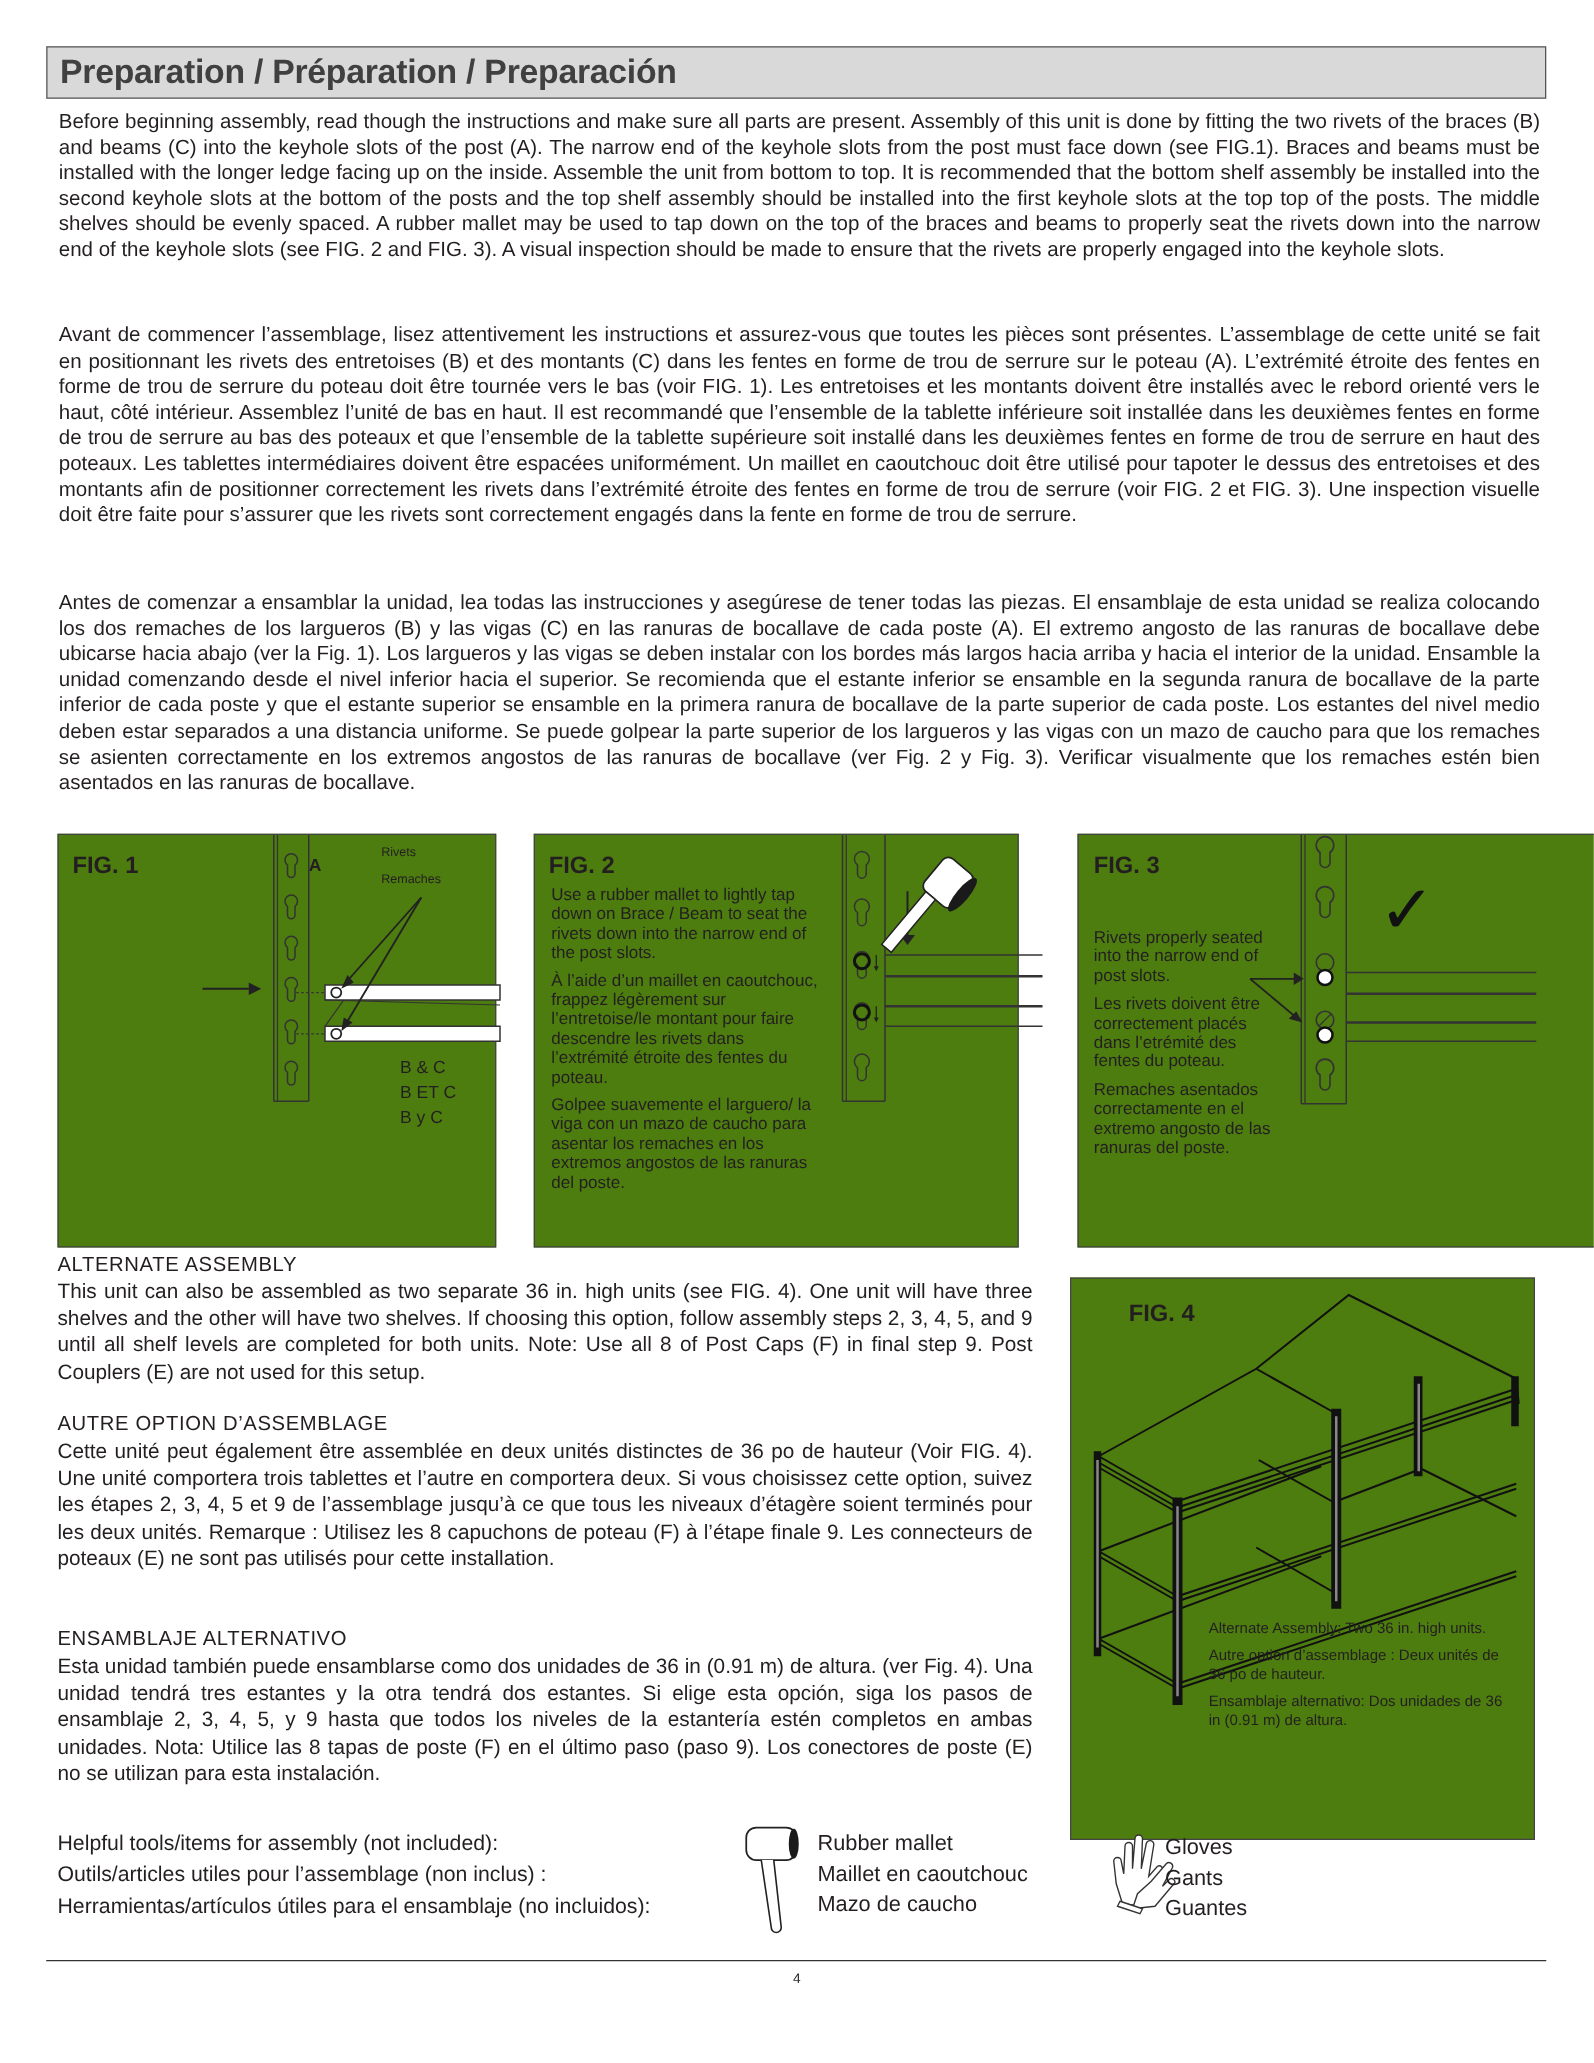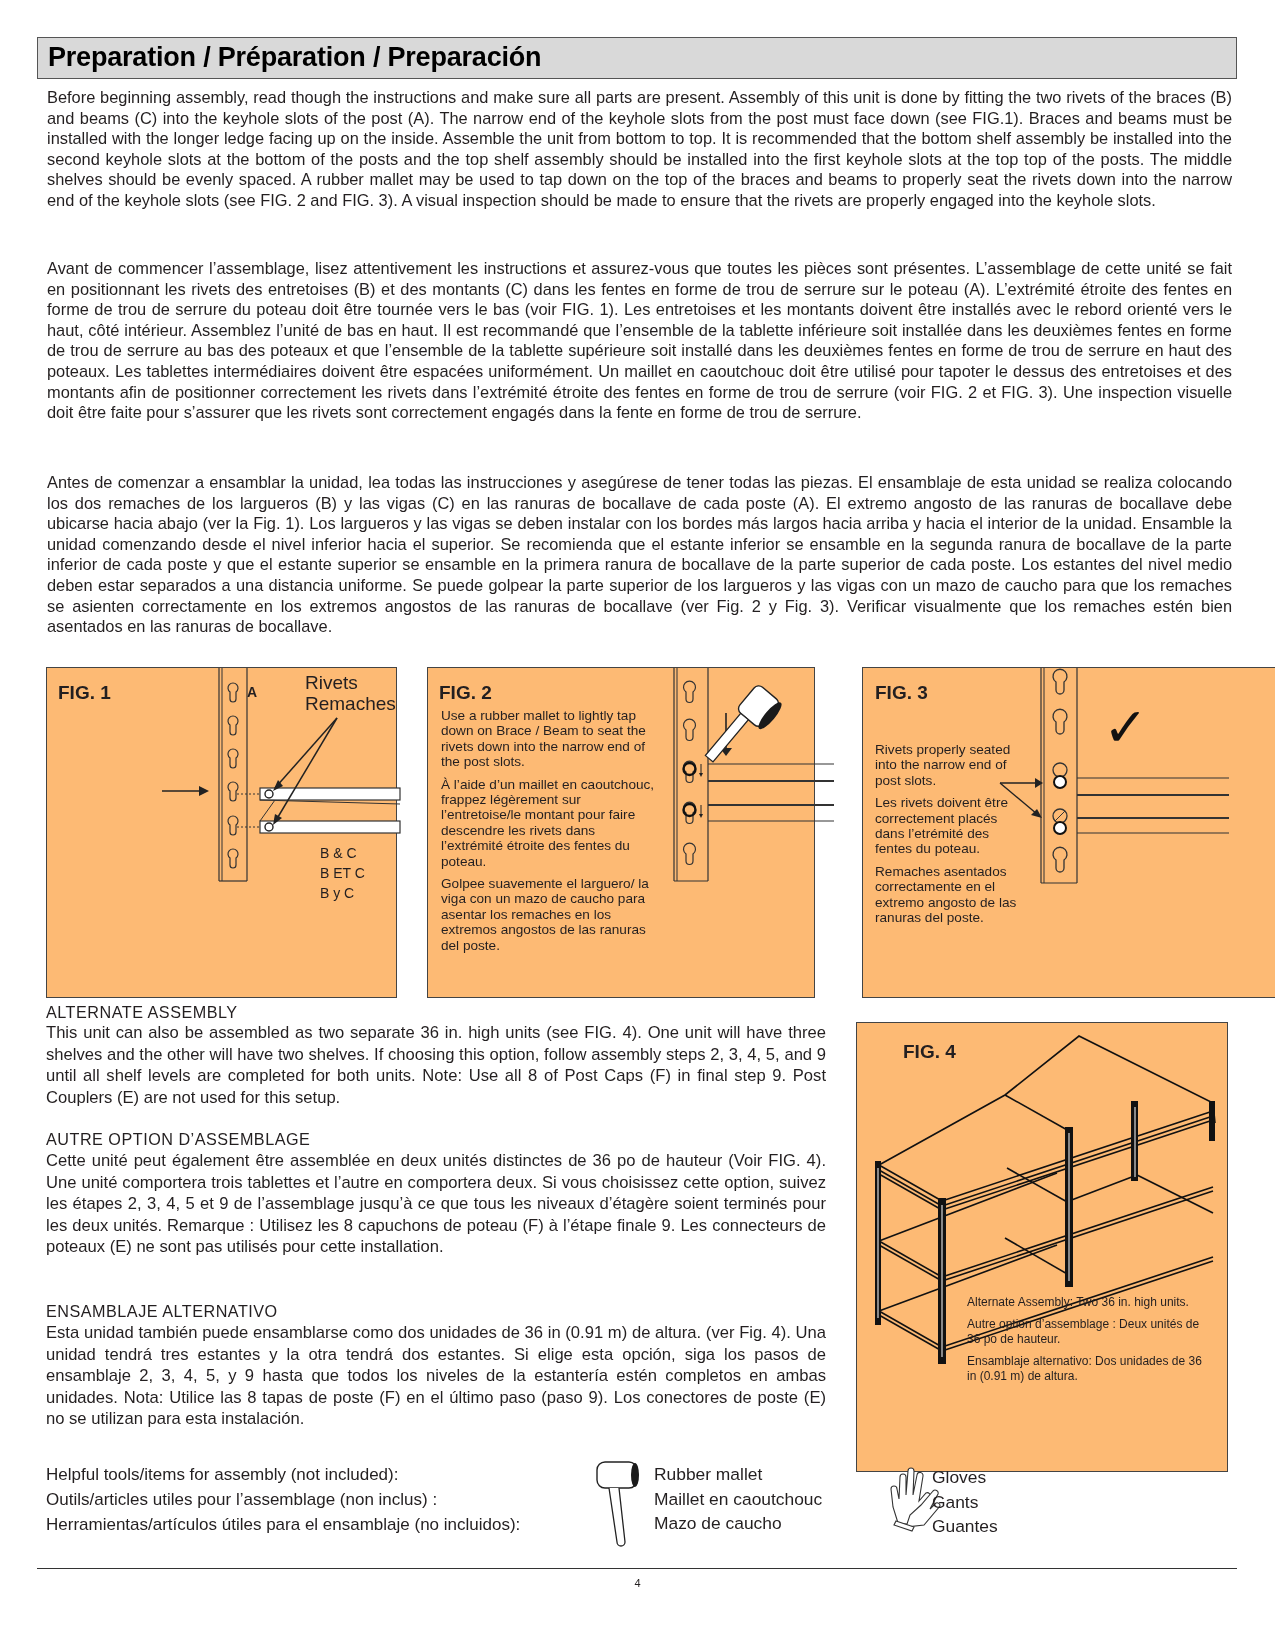--- a/index.html
+++ b/index.html
@@ -4,30 +4,30 @@
 <style>
   * { box-sizing: border-box; margin: 0; padding: 0; }
   html, body { width: 1275px; height: 1650px; background: #ffffff; }
   body { position: relative; font-family: "Liberation Sans", "DejaVu Sans", sans-serif; color: #231f20; overflow: hidden; }
 
   .header-box {
     position: absolute; left: 37px; top: 37px; width: 1200px; height: 42px;
     background: #d9d9d9; border: 1.5px solid #555;
   }
   .header-title {
-    position: absolute; left: 10px; top: 4px; font-size: 27px; font-weight: bold; color: #000000;
+    position: absolute; left: 10px; top: 4px; font-size: 27px; font-weight: bold; color: #404040;
     letter-spacing: -0.2px;
   }
 
   .para {
     position: absolute; left: 47px; width: 1185px; font-size: 16.4px; line-height: 20.6px;
     text-align: justify; color: #231f20;
   }
 
-  .fig-box { position: absolute; border: 1.6px solid #444; background: #fdba74; }
+  .fig-box { position: absolute; border: 1.6px solid #444; background: #4d7c0f; }
   .fig-label { position: absolute; font-size: 19px; font-weight: bold; color: #231f20; }
   .fig-text { position: absolute; font-size: 13.6px; line-height: 15.4px; color: #231f20; }
   .fig-text p { margin-bottom: 7px; }
 
   .alt-heading { position: absolute; left: 46px; font-size: 16.2px; letter-spacing: 0.5px; color: #231f20; }
   .alt-para { position: absolute; left: 46px; width: 780px; font-size: 16.6px; line-height: 21.6px; text-align: justify; color: #231f20; }
 
   .tools-line { position: absolute; left: 46px; font-size: 17px; color: #231f20; }
   .tool-name { position: absolute; font-size: 17.4px; line-height: 24.5px; color: #231f20; }
 
@@ -43,21 +43,21 @@
   <div class="header-title">Preparation / Préparation / Preparación</div>
 </div>
 
 <p class="para" style="top:87px;">Before beginning assembly, read though the instructions and make sure all parts are present. Assembly of this unit is done by fitting the two rivets of the braces (B) and beams (C) into the keyhole slots of the post (A). The narrow end of the keyhole slots from the post must face down (see FIG.1). Braces and beams must be installed with the longer ledge facing up on the inside. Assemble the unit from bottom to top. It is recommended that the bottom shelf assembly be installed into the second keyhole slots at the bottom of the posts and the top shelf assembly should be installed into the first keyhole slots at the top top of the posts. The middle shelves should be evenly spaced. A rubber mallet may be used to tap down on the top of the braces and beams to properly seat the rivets down into the narrow end of the keyhole slots (see FIG. 2 and FIG. 3). A visual inspection should be made to ensure that the rivets are properly engaged into the keyhole slots.</p>
 <p class="para" style="top:258px;">Avant de commencer l’assemblage, lisez attentivement les instructions et assurez-vous que toutes les pièces sont présentes. L’assemblage de cette unité se fait en positionnant les rivets des entretoises (B) et des montants (C) dans les fentes en forme de trou de serrure sur le poteau (A). L’extrémité étroite des fentes en forme de trou de serrure du poteau doit être tournée vers le bas (voir FIG. 1). Les entretoises et les montants doivent être installés avec le rebord orienté vers le haut, côté intérieur. Assemblez l’unité de bas en haut. Il est recommandé que l’ensemble de la tablette inférieure soit installée dans les deuxièmes fentes en forme de trou de serrure au bas des poteaux et que l’ensemble de la tablette supérieure soit installé dans les deuxièmes fentes en forme de trou de serrure en haut des poteaux. Les tablettes intermédiaires doivent être espacées uniformément. Un maillet en caoutchouc doit être utilisé pour tapoter le dessus des entretoises et des montants afin de positionner correctement les rivets dans l’extrémité étroite des fentes en forme de trou de serrure (voir FIG. 2 et FIG. 3). Une inspection visuelle doit être faite pour s’assurer que les rivets sont correctement engagés dans la fente en forme de trou de serrure.</p>
 <p class="para" style="top:472px;">Antes de comenzar a ensamblar la unidad, lea todas las instrucciones y asegúrese de tener todas las piezas. El ensamblaje de esta unidad se realiza colocando los dos remaches de los largueros (B) y las vigas (C) en las ranuras de bocallave de cada poste (A). El extremo angosto de las ranuras de bocallave debe ubicarse hacia abajo (ver la Fig. 1). Los largueros y las vigas se deben instalar con los bordes más largos hacia arriba y hacia el interior de la unidad. Ensamble la unidad comenzando desde el nivel inferior hacia el superior. Se recomienda que el estante inferior se ensamble en la segunda ranura de bocallave de la parte inferior de cada poste y que el estante superior se ensamble en la primera ranura de bocallave de la parte superior de cada poste. Los estantes del nivel medio deben estar separados a una distancia uniforme. Se puede golpear la parte superior de los largueros y las vigas con un mazo de caucho para que los remaches se asienten correctamente en los extremos angostos de las ranuras de bocallave (ver Fig. 2 y Fig. 3). Verificar visualmente que los remaches estén bien asentados en las ranuras de bocallave.</p>
 
 <div class="fig-box" style="left:46px; top:667px; width:351px; height:331px;">
   <div class="fig-label" style="left:11px; top:14px;">FIG. 1</div>
   <div class="fig-text" style="left:200px; top:17px; font-size:14px; font-weight:bold;">A</div>
-  <div class="fig-text" style="left:258px; top:4px; font-size:19px; line-height:21px;">
+  <div class="fig-text" style="left:258px; top:4px; font-size:10px; line-height:21px;">
     <div>Rivets</div>
     <div>Remaches</div>
   </div>
   <div class="fig-text" style="left:273px; top:175px; font-size:14px; line-height:20px;">
     <div>B &amp; C</div>
     <div>B ET C</div>
     <div>B y C</div>
   </div>
   <svg width="351" height="331" style="left:0; top:0;" viewBox="0 0 351 331">
 

